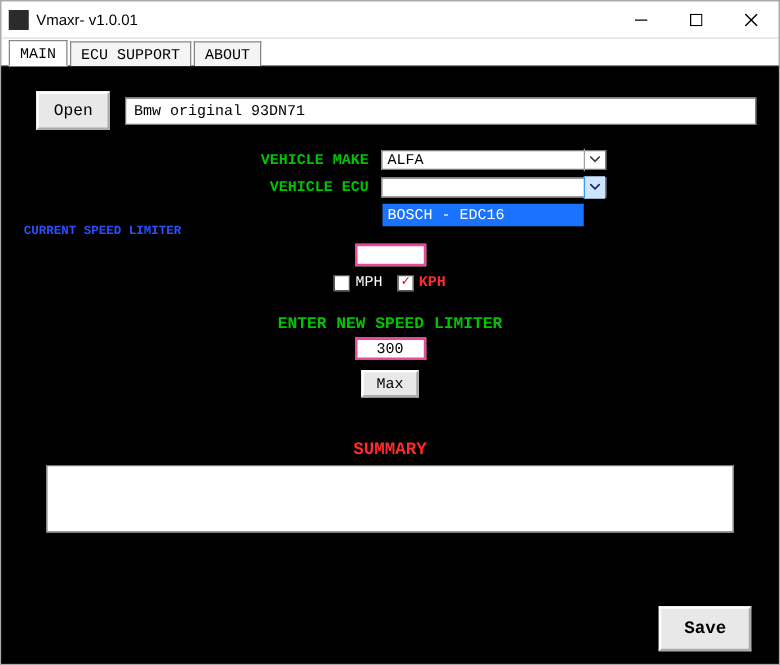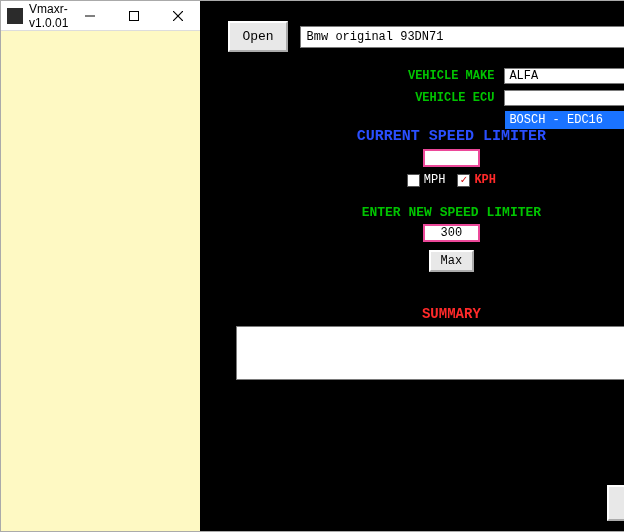--- a/index.html
+++ b/index.html
@@ -6,23 +6,23 @@
   body {
     font-family: "Microsoft Sans Serif", Tahoma, sans-serif;
     font-size: 12px;
     background: #f0f0f0;
     width: 624px;
     height: 532px;
     overflow: hidden;
   }
   .window {
     width: 624px; height: 532px;
-    background: #fef9c3;
+    background: #404040;
     border: 1px solid #aaa;
-    display: flex; 
+    display: flex; flex-direction: column;
   }
   .titlebar {
     height: 30px;
     display: flex; align-items: center;
     padding-left: 6px;
     background: #fff;
     border-bottom: 1px solid #ddd;
   }
   .titlebar .app-icon {
     width: 16px; height: 16px;
@@ -148,22 +148,21 @@
     font-family: "Courier New", monospace;
     font-size: 12px;
     padding: 2px 4px;
     cursor: default;
   }
 
   .heading-blue {
     color: #2a4fff;
     font-family: "Courier New", monospace;
     font-weight: bold;
-    font-size: 15px;
-    text-align: center;
+    font-size: 10px;
     margin-top: 22px;
   }
   .center { display:flex; justify-content:center; margin-top:4px; }
   .small-txt {
     background:#fff; border:2px solid #ec4899;
     width: 57px; height: 18px;
     font-family:"Courier New",monospace; font-size:12px;
     text-align:center;
   }
   .unit-row {
@@ -228,20 +227,25 @@
       </div>
       <div class="winbtn close">
         <svg width="10" height="10">
             <line x1="0" y1="0" x2="10" y2="10" stroke="#000" stroke-width="1.2"></line>
             <line x1="10" y1="0" x2="0" y2="10" stroke="#000" stroke-width="1.2"></line>
           </svg>
       </div>
     </div>
   </div>
 
+  <div class="tabs">
+    <div class="tab active">MAIN</div>
+    <div class="tab">ECU SUPPORT</div>
+    <div class="tab">ABOUT</div>
+  </div>
 
   <div class="client">
 
     <div class="row-open">
       <div class="btn3d">Open</div>
       <input class="txtbox" value="Bmw original 93DN71" style="">
     </div>
 
     <div class="formgrid">
       <div class="lbl-green">VEHICLE MAKE</div>

